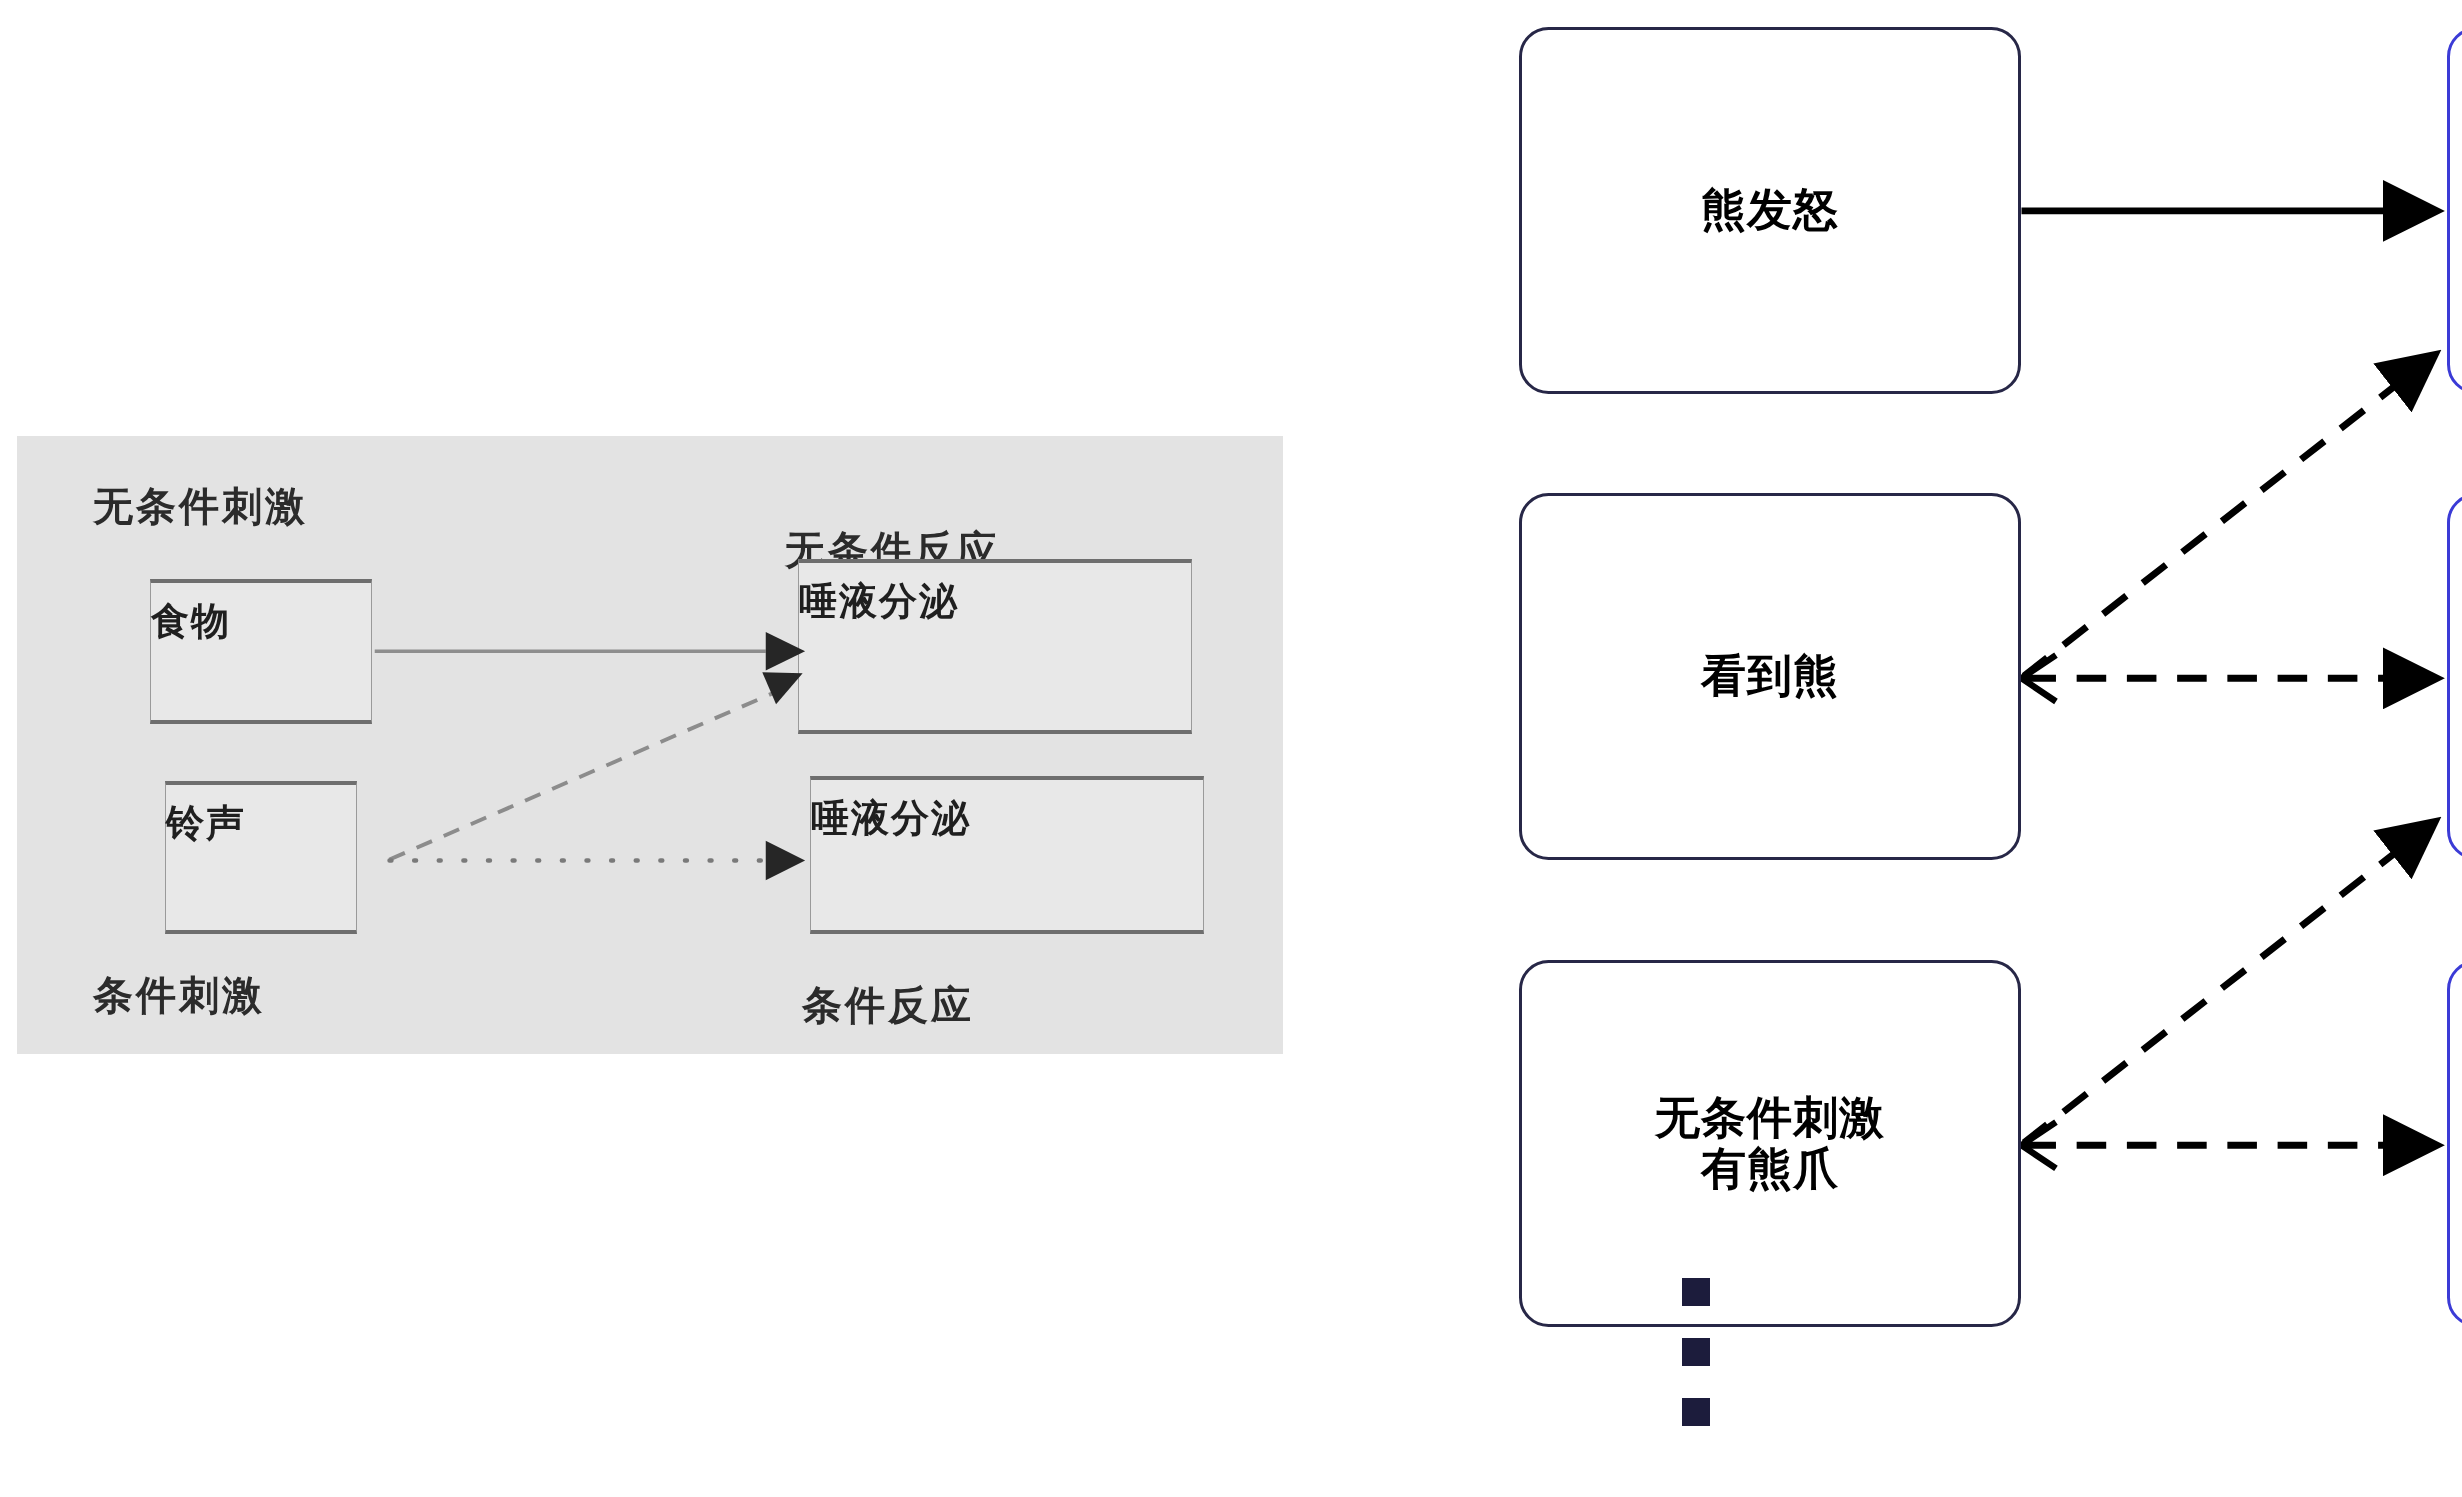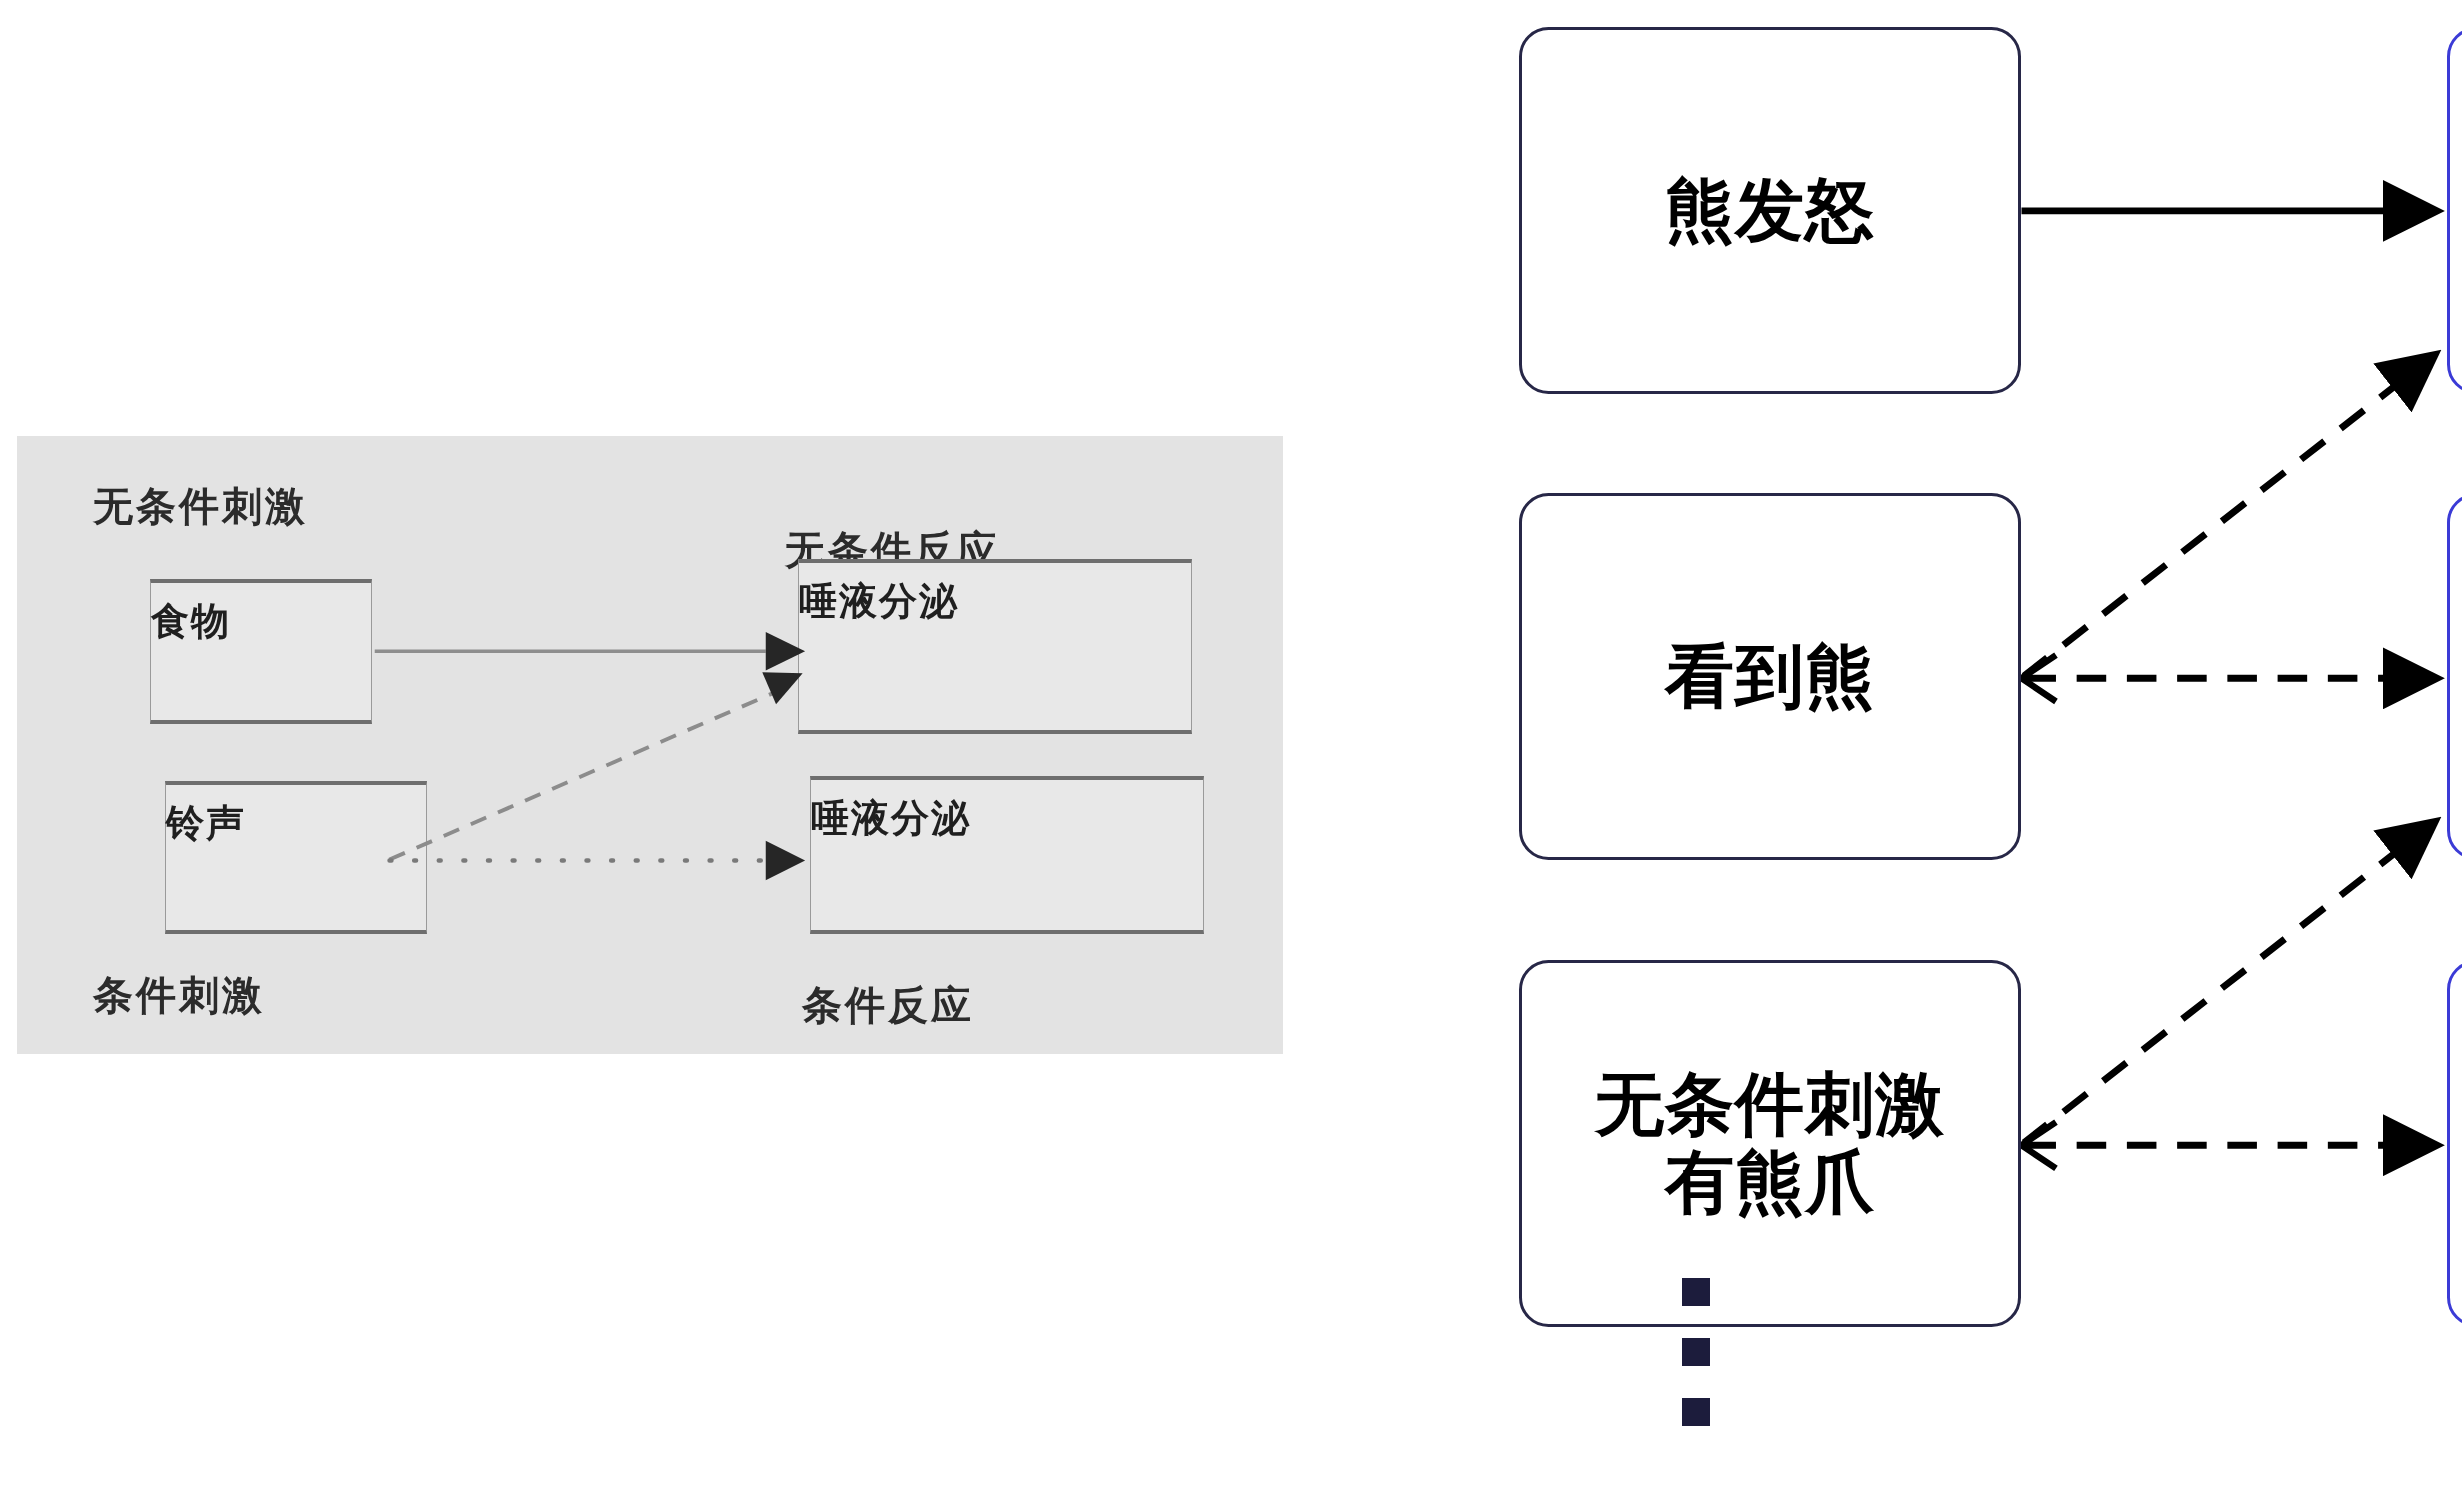--- a/index.html
+++ b/index.html
@@ -30,40 +30,40 @@
     border-top:4.4px solid #6e6e6e;
     border-bottom:4.4px solid #6e6e6e;
     box-sizing:border-box;
   }
   .cc-box .cc-box-label{
     position:absolute;left:0;right:0;top:12.8px;text-align:left;
     color:#1f1f1f;font-weight:700;font-size:38px;letter-spacing:2px;
     font-family:"DejaVu Sans","Liberation Sans",sans-serif;white-space:nowrap;
   }
   .cc-food {left:133px;  top:143px; width:222px; height:145px;}
-  .cc-bell {left:148px;  top:345px; width:262px; height:153px;}
+  .cc-bell {left:148px;  top:345px; width:192px; height:153px;}
   .cc-sal1 {left:781px; top:123px; width:394px; height:175px;}
   .cc-sal2 {left:793px; top:340px; width:394px; height:158px;}
 
   .cc-svg{position:absolute;left:0;top:0;width:1266px;height:618px;overflow:visible;}
 
   
   .rl{position:absolute;left:1428px;top:0;width:1878px;height:1498px;}
   .rl-svg{position:absolute;left:0;top:0;width:1878px;height:1498px;overflow:visible;}
 
   .node{
     position:absolute;box-sizing:border-box;background:#ffffff;
     border-radius:29.5px;display:flex;align-items:center;justify-content:center;
     text-align:center;line-height:1.12;
   }
   .node.state{border:3.4px solid #272747;}
   .node.value{border:3.4px solid #3b3bd6;}
 
   .node .lbl-cjk{
-    color:#000;font-weight:700;font-size:69px;letter-spacing:1px;
+    color:#000;font-weight:700;font-size:45px;letter-spacing:1px;
     font-family:"DejaVu Sans","Liberation Sans",sans-serif;white-space:pre-line;
   }
 
   
   #node-bear-angry   {left:91px;  top:27px;   width:502px; height:367px;}
   #node-see-bear     {left:91px;  top:493px; width:502px; height:367px;text-align:center;}
   #node-see-claw     {left:91px;  top:960px; width:502px; height:367px;}
   #node-reward       {left:1019px; top:27px;   width:502px; height:367px;}
   #node-v-sprime     {left:1019px; top:493px; width:502px; height:367px;}
   #node-v-s          {left:1019px; top:960px; width:502px; height:367px;}

